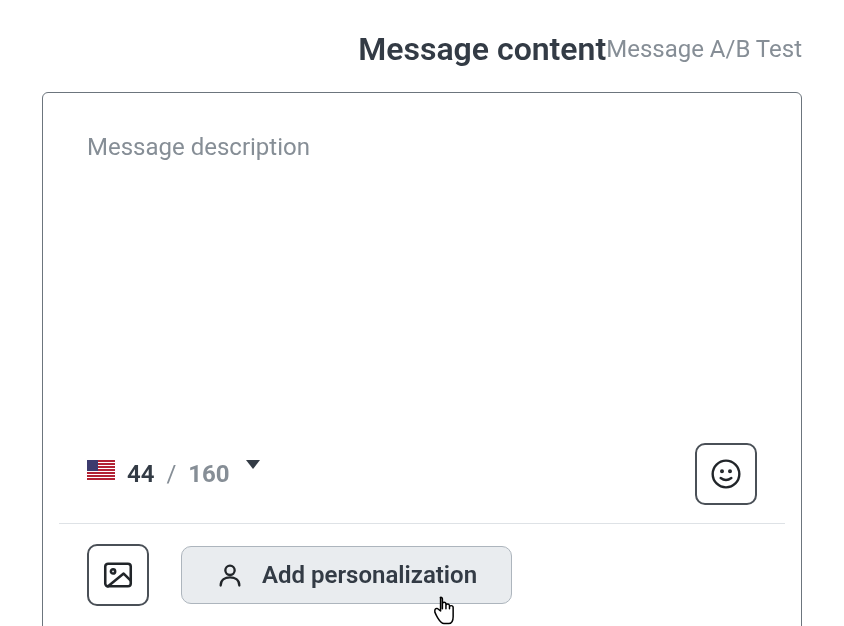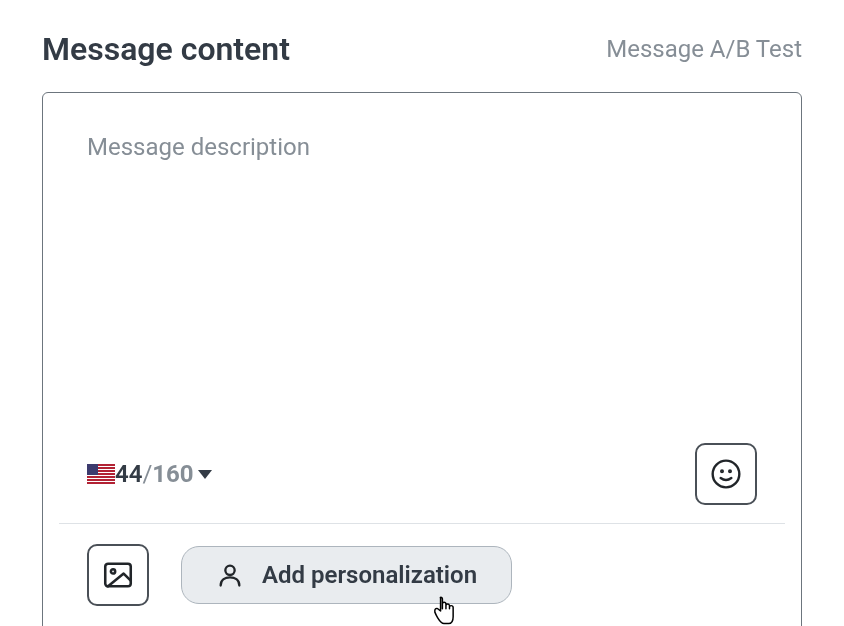--- a/index.html
+++ b/index.html
@@ -9,21 +9,21 @@
     }
     body {
       font-family: -apple-system, BlinkMacSystemFont, "Segoe UI", Roboto, Helvetica, Arial, sans-serif;
       background: #fff;
       width: 844px;
       height: 626px;
       padding: 30px 20px;
     }
     .header-row {
       display: flex;
-      justify-content: space-between;
+      justify-content: flex-end;
       align-items: center;
       margin-bottom: 24px;
       padding: 0 22px;
     }
     .page-title {
       font-size: 32px;
       font-weight: 600;
       color: #333b45;
     }
     .ab-test-link {
@@ -55,21 +55,21 @@
     .counter-row {
       display: flex;
       align-items: center;
       justify-content: space-between;
       padding: 10px 28px 18px 28px;
       border-bottom: 1px solid #dee2e6;
       margin: 0 0px;
     }
     .counter-left {
       display: flex;
-      align-items: center;
+      gap: 12px;
     }
     .flag {
       width: 28px;
       height: 20px;
       display: inline-block;
       position: relative;
       background: linear-gradient(
         to bottom,
         #b22234 0%, #b22234 7.7%,
         #fff 7.7%, #fff 15.4%,
@@ -145,21 +145,21 @@
       align-items: center;
       justify-content: center;
       cursor: pointer;
     }
     .personalization-button {
       display: flex;
       align-items: center;
       gap: 18px;
       padding: 14px 34px;
       border: 1px solid #adb5bd;
-      border-radius: 18px;
+      border-radius: 10px;
       background: #e9ecef;
       cursor: pointer;
       font-size: 24px;
       font-weight: 600;
       color: #333b45;
       font-family: inherit;
       position: relative;
     }
     .cursor-overlay {
       position: absolute;

